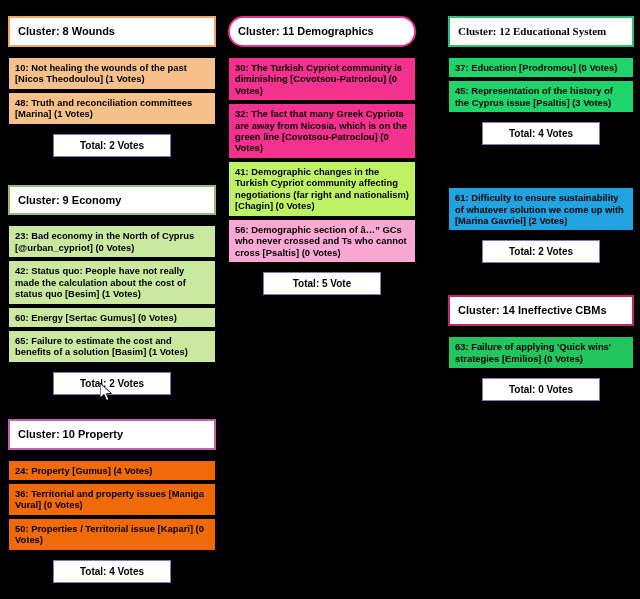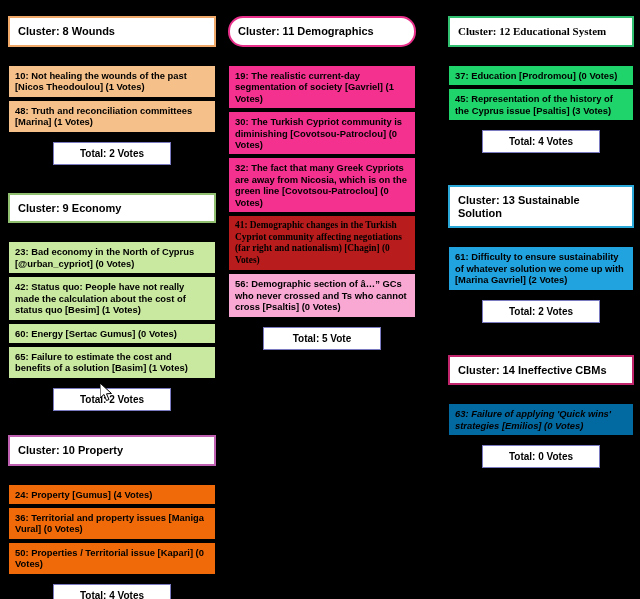--- a/index.html
+++ b/index.html
@@ -34,21 +34,21 @@
     border: 2px solid;
     background: #ffffff;
     font-weight: bold;
     font-size: 11px;
     color: #000000;
     padding: 7px 6px 7px 8px;
     line-height: 1.15;
     box-sizing: border-box;
   }
   .items {
-    margin-top: 18px;
+    margin-top: 10px;
   }
   .item {
     border: 1px solid #000000;
     font-weight: bold;
     font-size: 9.4px;
     color: #000000;
     padding: 4px 5px 4px 6px;
     line-height: 1.22;
     margin-bottom: 2px;
     box-sizing: border-box;
@@ -119,24 +119,23 @@
         <div class="total">Total: 4 Votes</div>
       </div>
     </div>
 
   </div>
 
   <div class="column" id="col2">
     <div class="cluster">
       <div class="cluster-header" style="border-color:#e8308a;border-radius:15px;">Cluster: 11 Demographics</div>
       <div class="items">
-        <div class="item" style="background:#f5318f;">19: The realistic current-day segmentation of society [Gavriel] (1 Votes)</div>
         <div class="item" style="background:#f5318f;">30: The Turkish Cypriot community is diminishing [Covotsou-Patroclou] (0 Votes)</div>
         <div class="item" style="background:#f5318f;">32: The fact that many Greek Cypriots are away from Nicosia, which is on the green line [Covotsou-Patroclou] (0 Votes)</div>
-        <div class="item" style="background:#b91c1c;font-family:Liberation Serif, serif;">41: Demographic changes in the Turkish Cypriot community affecting negotiations (far right and nationalism) [Chagin] (0 Votes)</div>
+        <div class="item" style="background:#bef264;">41: Demographic changes in the Turkish Cypriot community affecting negotiations (far right and nationalism) [Chagin] (0 Votes)</div>
         <div class="item" style="background:#f9a8d4;">56: Demographic section of â…” GCs who never crossed and Ts who cannot cross [Psaltis] (0 Votes)</div>
       </div>
       <div class="total-wrap">
         <div class="total">Total: 5 Vote</div>
       </div>
     </div>
   </div>
 
   <div class="column" id="col3">
 
@@ -147,35 +146,34 @@
         <div class="item" style="background:#1fd46a;">45: Representation of the history of the Cyprus issue [Psaltis] (3 Votes)</div>
       </div>
       <div class="total-wrap">
         <div class="total">Total: 4 Votes</div>
       </div>
     </div>
 
     <div class="spacer-22"></div>
 
     <div class="cluster">
-      <div class="cluster-header" style="border-color:#2aa8d8;">Cluster: 13 Sustainable Solution</div>
       <div class="items">
         <div class="item" style="background:#21a3e0;">61: Difficulty to ensure sustainability of whatever solution we come up with [Marina Gavriel] (2 Votes)</div>
       </div>
       <div class="total-wrap">
         <div class="total">Total: 2 Votes</div>
       </div>
     </div>
 
     <div class="spacer-22"></div>
 
     <div class="cluster">
       <div class="cluster-header" style="border-color:#c2256b;">Cluster: 14 Ineffective CBMs</div>
       <div class="items">
-        <div class="item" style="background:#0369a1;font-style:italic;">63: Failure of applying 'Quick wins' strategies [Emilios] (0 Votes)</div>
+        <div class="item" style="background:#22c55e;">63: Failure of applying 'Quick wins' strategies [Emilios] (0 Votes)</div>
       </div>
       <div class="total-wrap">
         <div class="total">Total: 0 Votes</div>
       </div>
     </div>
 
   </div>
 
   <svg style="position:absolute; left:100px; top:383px; width:14px; height:20px;" viewBox="0 0 14 20">
     <polygon points="0,0 0,15 4,11.5 6.5,17.5 9,16.5 6.5,10.8 11.5,10.5" fill="#ffffff" stroke="#000000" stroke-width="1"></polygon>

